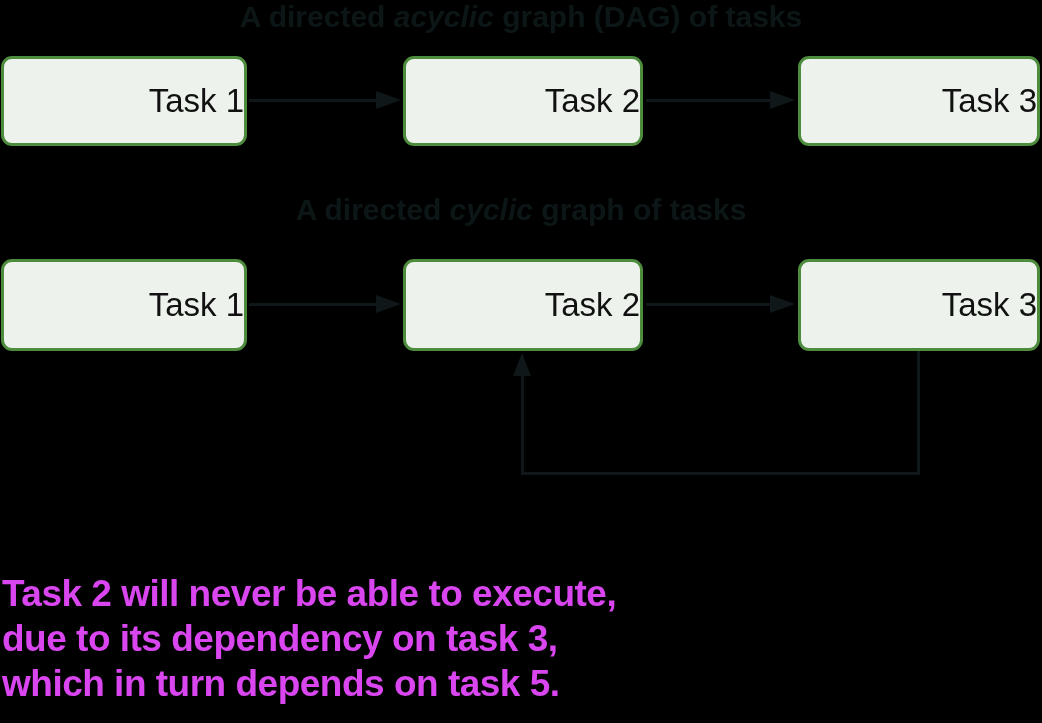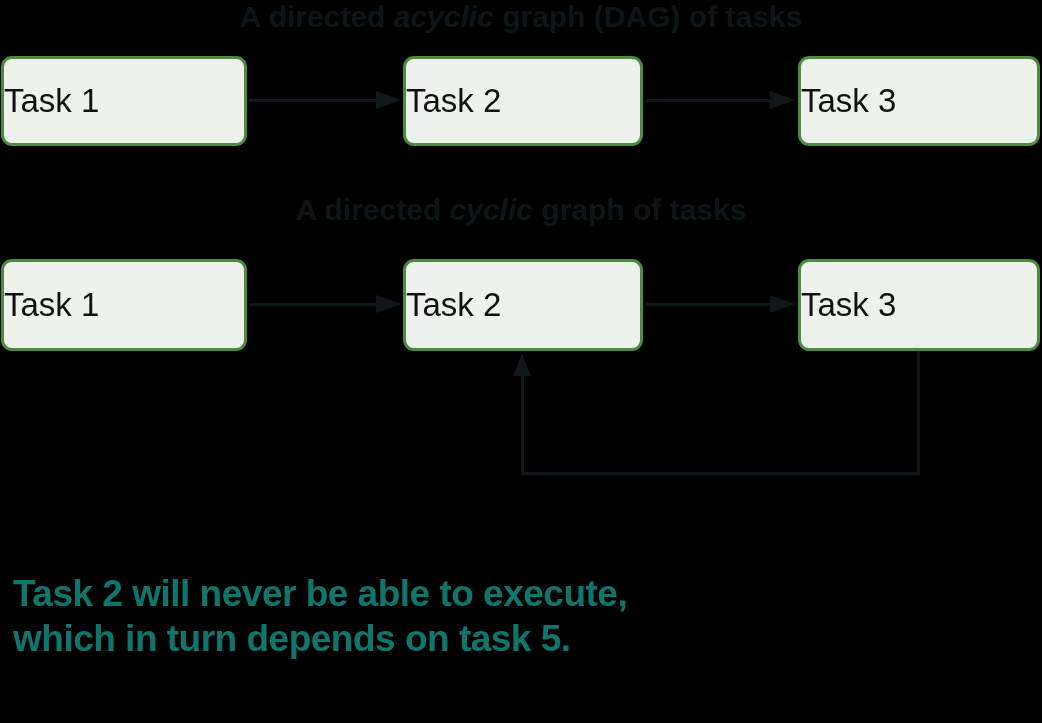--- a/index.html
+++ b/index.html
@@ -30,21 +30,21 @@
     font-style: italic;
   }
   .task-box {
     position: absolute;
     background: #edf3ec;
     border: 3px solid #4d8b3d;
     border-radius: 11px;
     box-sizing: border-box;
     display: flex;
     align-items: center;
-    justify-content: flex-start;
+    justify-content: flex-end;
   }
   .task-label {
     font-size: 33px;
     color: #111111;
     font-weight: 400;
   }
   .arrow-line {
     position: absolute;
     background: #101718;
   }
@@ -59,27 +59,27 @@
   }
   .arrow-head-up {
     position: absolute;
     width: 0; height: 0;
     border-left: 9px solid transparent;
     border-right: 9px solid transparent;
     border-bottom: 23px solid #101718;
   }
   .caption {
     position: absolute;
-    left: 13px;
+    left: 2px;
     top: 571px;
     font-size: 37px;
     font-weight: bold;
     line-height: 45px;
     letter-spacing: -0.5px;
-    color: #0f766e;
+    color: #d946ef;
     white-space: nowrap;
   }
 
   
   .t1 { top: 0px; }
   .b1a { left: 1px;   top: 56px; width: 246px; height: 90px; }
   .b1b { left: 403px; top: 56px; width: 240px; height: 90px; }
   .b1c { left: 798px; top: 56px; width: 242px; height: 90px; }
   .a1a-line { left: 249px; top: 99px;  width: 132px; }
   .a1a-head { left: 376px; top: 91px; }
@@ -145,16 +145,17 @@
   <div class="arrow-line h-line a2b-line"></div>
   <div class="arrow-head-right a2b-head"></div>
 
   <div class="arrow-line v-line fb-right"></div>
   <div class="arrow-line h-line fb-bottom"></div>
   <div class="arrow-line v-line fb-left"></div>
   <div class="arrow-head-up fb-head"></div>
 
   <div class="caption">
     <div>Task 2 will never be able to execute,</div>
+    <div>due to its dependency on task 3,</div>
     <div>which in turn depends on task 5.</div>
   </div>
 
 </div>
 
 </body></html>

